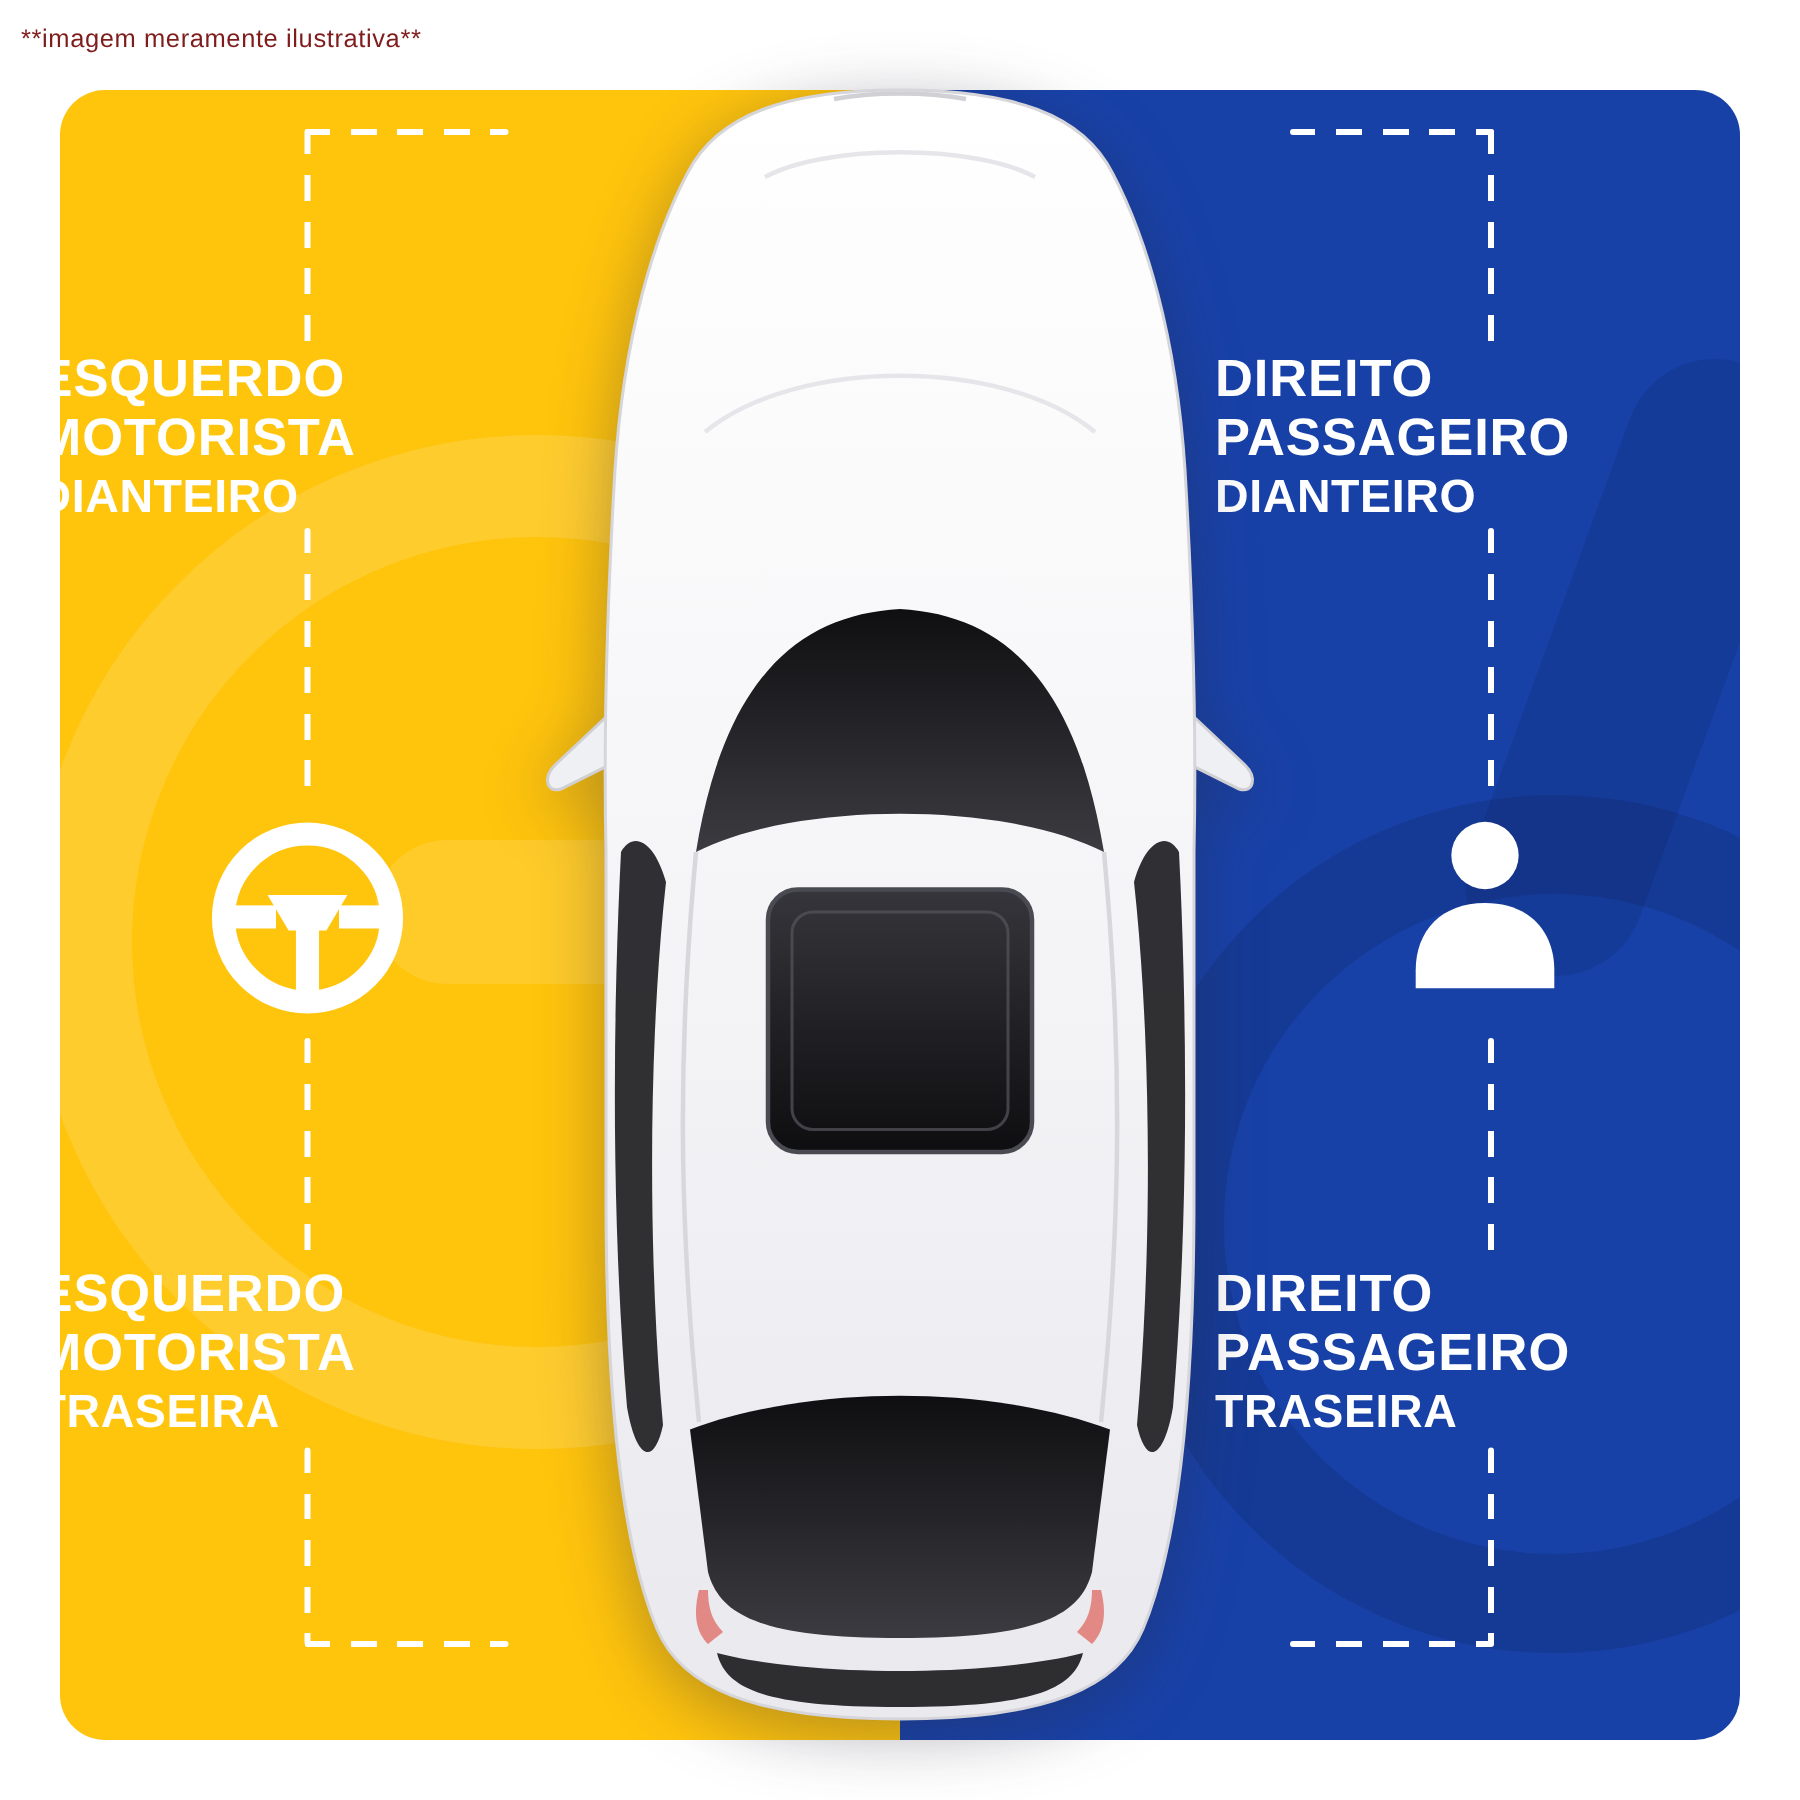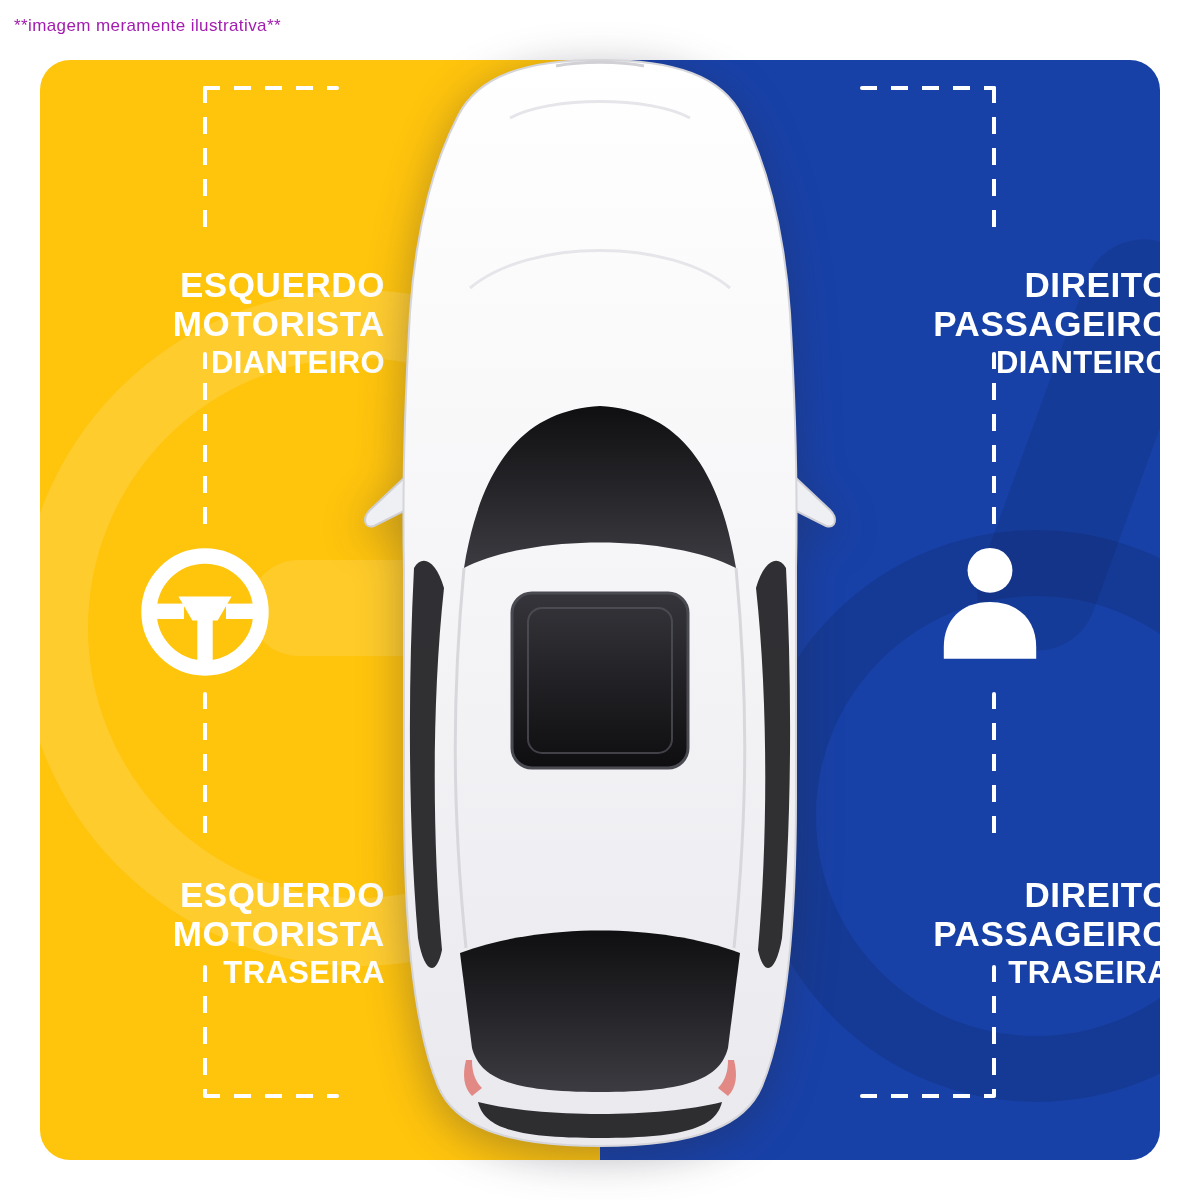--- a/index.html
+++ b/index.html
@@ -1,36 +1,36 @@
 <!DOCTYPE html>
 <html><head>
 <meta charset="utf-8">
 <style>
   html,body{margin:0;padding:0;background:#ffffff;}
   .canvas{
     position:relative;width:1200px;height:1200px;overflow:hidden;
     background:#ffffff;font-family:"Liberation Sans",sans-serif;
   }
   .disclaimer{
-    position:absolute;left:14px;top:16px;font-size:17px;color:#a21caf;
+    position:absolute;left:14px;top:16px;font-size:17px;color:#7f1d1d;
     letter-spacing:.4px;z-index:6;
   }
   .panel{position:absolute;top:60px;width:560px;height:1100px;overflow:hidden;z-index:1;}
   .panel.left{left:40px;border-radius:30px 0 0 30px;background:#FFC40C;}
   .panel.right{left:600px;border-radius:0 30px 30px 0;background:#1841A8;}
   .wm{position:absolute;border-radius:50%;}
   .wm-ring-yellow{left:-20px;top:230px;width:540px;height:540px;border:68px solid rgba(255,255,255,.14);}
   .wm-bar-yellow{left:210px;top:500px;width:210px;height:96px;background:rgba(255,255,255,.12);border-radius:48px;}
   .wm-ring-blue{left:150px;top:470px;width:440px;height:440px;border:66px solid rgba(0,0,0,.10);}
   .wm-bar-blue{left:430px;top:170px;width:120px;height:430px;background:rgba(0,0,0,.09);border-radius:60px;transform:rotate(20deg);}
   .guide-v{position:absolute;width:4px;z-index:2;border-radius:2px;
     background-image:repeating-linear-gradient(180deg,#fff 0,#fff 17px,transparent 17px,transparent 31px);}
   .guide-h{position:absolute;height:4px;z-index:2;border-radius:2px;
     background-image:repeating-linear-gradient(90deg,#fff 0,#fff 17px,transparent 17px,transparent 31px);}
-  .label{position:absolute;width:360px;text-align:right;color:#ffffff;z-index:3;margin-top:32px;}
+  .label{position:absolute;width:360px;text-align:left;color:#ffffff;z-index:3;}
   .label .b{font-size:35px;font-weight:bold;line-height:39px;letter-spacing:.6px;}
   .label .r{font-size:31px;font-weight:700;line-height:39px;letter-spacing:.4px;}
   .icon{position:absolute;z-index:3;}
   .car{position:absolute;left:356px;top:48px;z-index:4;
     filter:drop-shadow(0 10px 22px rgba(40,40,60,.35));}
 </style>
 </head>
 <body>
 
 <div class="canvas">

